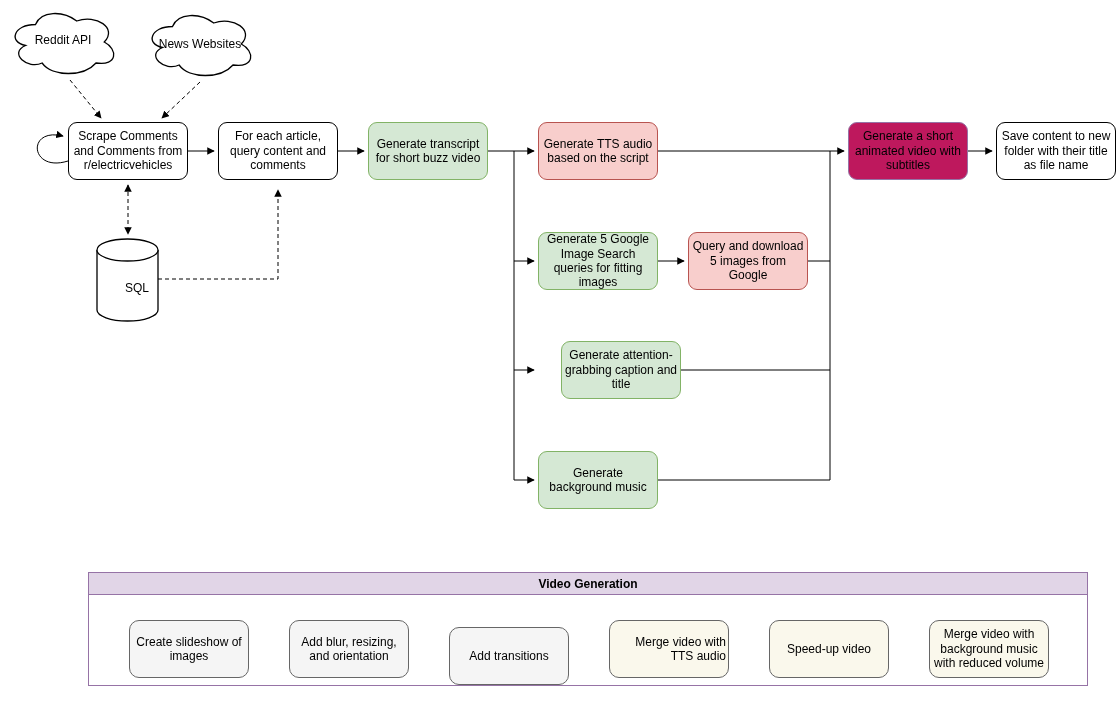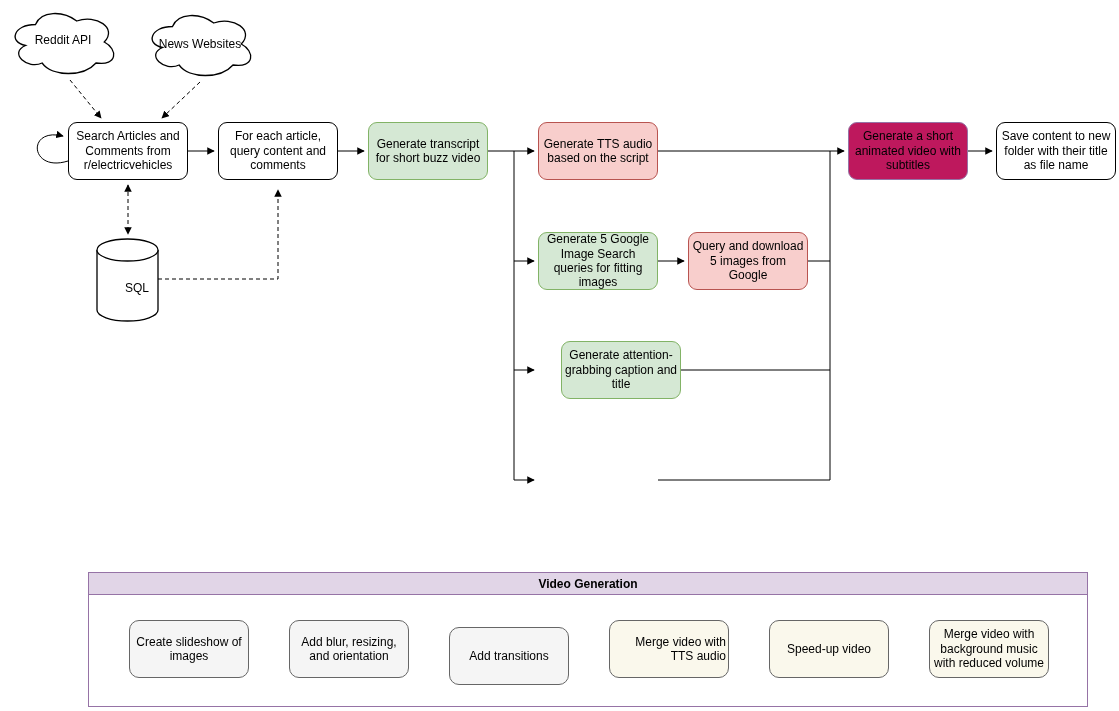--- a/index.html
+++ b/index.html
@@ -11,21 +11,21 @@
         display:flex;align-items:center;justify-content:center;text-align:center;
         line-height:1.2;padding:1px 2px;z-index:2;}
   .node span{display:block;}
   .green {background:#d5e8d4;border-color:#82b366;}
   .red   {background:#f8cecc;border-color:#b85450;}
   .purple{background:#be185d;border-color:#9673a6;}
   .gray  {background:#f5f5f5;border-color:#666666;border-radius:10px;}
   .cream {background:#faf8ec;border-color:#666666;border-radius:10px;}
   .float-label{position:absolute;display:flex;align-items:center;justify-content:center;
         text-align:center;z-index:2;line-height:1.2;}
-  .vg{position:absolute;left:88px;top:572px;width:1000px;height:135px;box-sizing:border-box;
+  .vg{position:absolute;left:88px;top:572px;width:1000px;height:114px;box-sizing:border-box;
       border:1px solid #9673a6;background:#fff;z-index:2;}
   .vg-header{height:21px;background:#e1d5e7;border-bottom:1px solid #9673a6;
       display:flex;align-items:center;justify-content:center;font-weight:bold;}
   .vg .node{z-index:3;}
 </style>
 </head>
 <body>
 
 <div class="page">
 
@@ -77,21 +77,21 @@
   </div>
   <div class="float-label" style="left:145px;top:9px;width:110px;height:70px;">
     <span>News Websites</span>
   </div>
 
   <div class="float-label" style="left:97px;top:255px;width:80px;height:66px;">
     <span>SQL</span>
   </div>
 
   <div class="node" style="left:68px;top:122px;">
-    <span>Search Articles and Comments from r/electricvehicles</span>
+    <span>Scrape Comments and Comments from r/electricvehicles</span>
   </div>
   <div class="node green" style="left:368px;top:122px;">
     <span>Generate transcript for short buzz video</span>
   </div>
   <div class="node" style="left:218px;top:122px;">
     <span>For each article, query content and comments</span>
   </div>
   <div class="node red" style="left:538px;top:122px;">
     <span>Generate TTS audio based on the script</span>
   </div>
@@ -103,20 +103,23 @@
   </div>
 
   <div class="node green" style="left:538px;top:232px;">
     <span>Generate 5 Google Image Search queries for fitting images</span>
   </div>
   <div class="node red" style="left:688px;top:232px;">
     <span>Query and download 5 images from Google</span>
   </div>
   <div class="node green" style="left:538px;top:341px;margin-left:23px;">
     <span>Generate attention-grabbing caption and title</span>
+  </div>
+  <div class="node green" style="left:538px;top:451px;">
+    <span>Generate background music</span>
   </div>
 
   <div class="vg">
     <div class="vg-header">
       <span>Video Generation</span>
     </div>
     <div class="node gray" style="left:40px;top:47px;">
       <span>Create slideshow of images</span>
     </div>
     <div class="node gray" style="left:200px;top:47px;">

